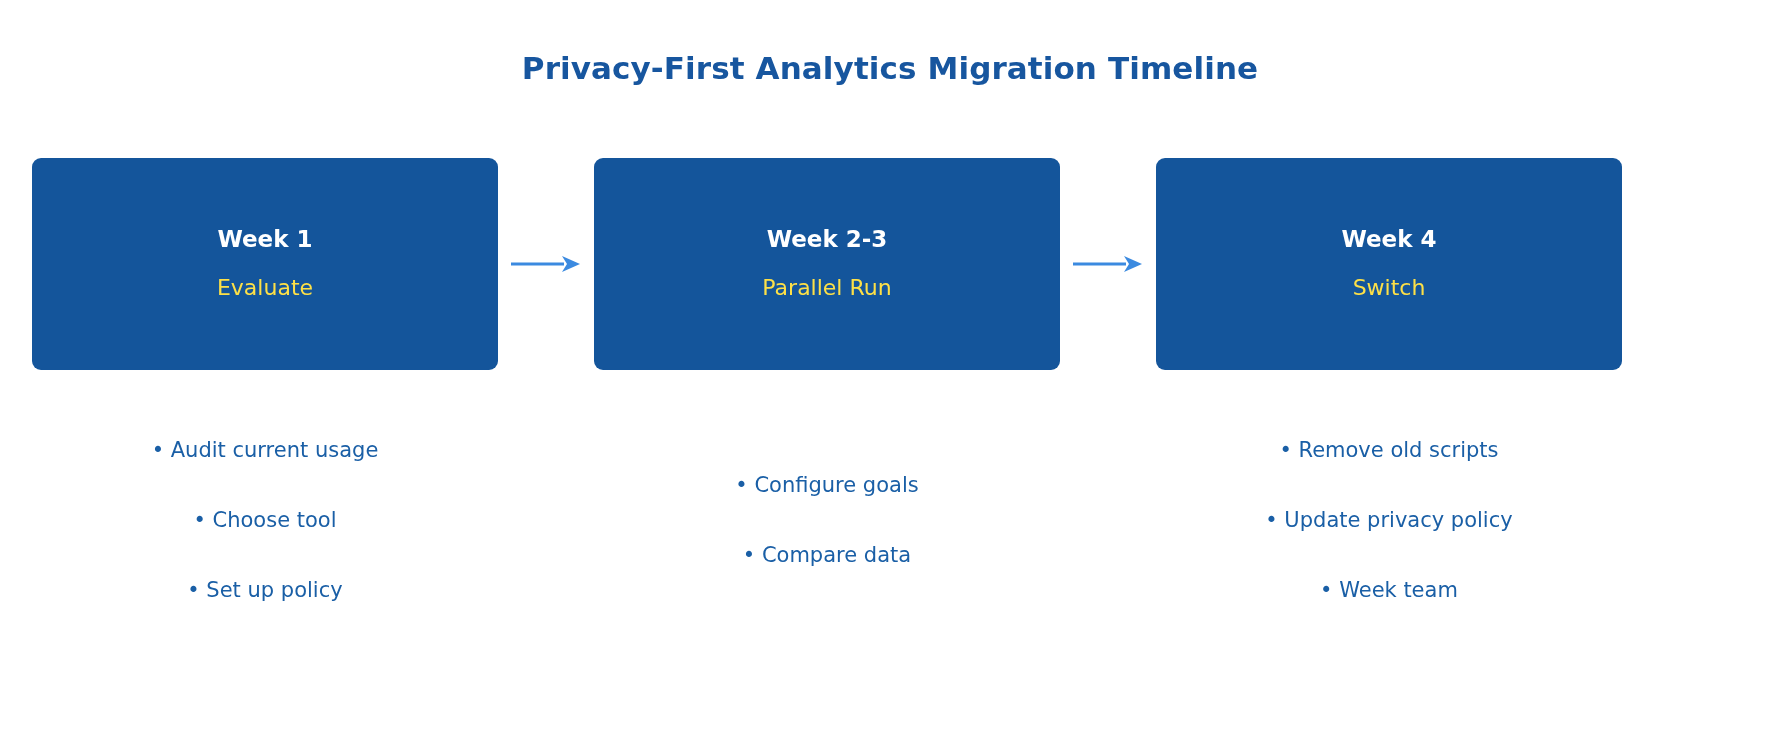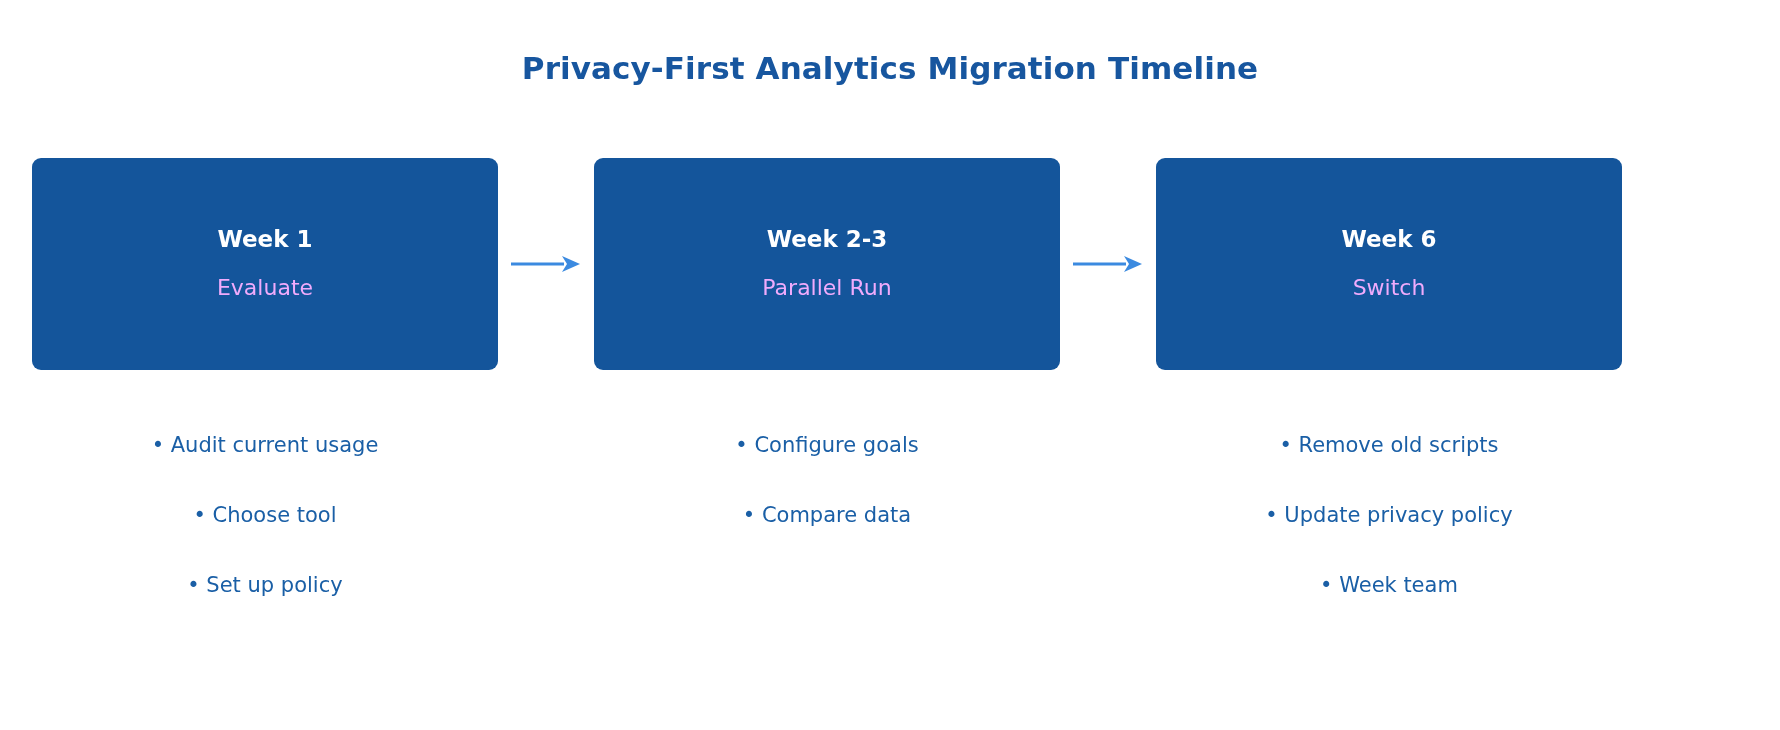--- a/index.html
+++ b/index.html
@@ -71,21 +71,21 @@
     white-space: nowrap;
     margin-top: 28px;
   }
 
   .stage-subtitle {
     position: absolute;
     left: 0;
     top: 117px;
     width: 100%;
     text-align: center;
-    color: #f0abfc;
+    color: #fde047;
     font-size: 22px;
     font-weight: normal;
     white-space: nowrap;
   }
 
   .arrow-slot {
     flex: 0 0 96px;
     width: 96px;
     height: 212px;
     position: relative;
@@ -100,20 +100,21 @@
   
   #bullets-row {
     position: absolute;
     left: 32px;
     top: 410px;
     width: 1590px;
     height: 220px;
     display: flex;
     flex-direction: row;
     justify-content: space-between;
+    align-items: center;
   }
 
   .bullet-col {
     flex: 0 0 466px;
     width: 466px;
     display: flex;
     flex-direction: column;
   }
   .bullet-spacer {
     flex: 0 0 96px;
@@ -156,21 +157,21 @@
     </div>
 
     <div class="arrow-slot">
       <svg width="72" height="24" viewBox="0 0 72 24">
         <line x1="1" y1="12" x2="54" y2="12" stroke="#3b8ae0" stroke-width="3.2"></line>
         <polygon points="52,4 70,12 52,20 57,12" fill="#3b8ae0"></polygon>
       </svg>
     </div>
 
     <div class="stage-card">
-      <div class="stage-title">Week 6</div>
+      <div class="stage-title">Week 4</div>
       <div class="stage-subtitle">Switch</div>
     </div>
 
   </div>
 
   <div id="bullets-row">
 
     <div class="bullet-col">
       <div class="bullet-item">• Audit current usage</div>
       <div class="bullet-item">• Choose tool</div>

